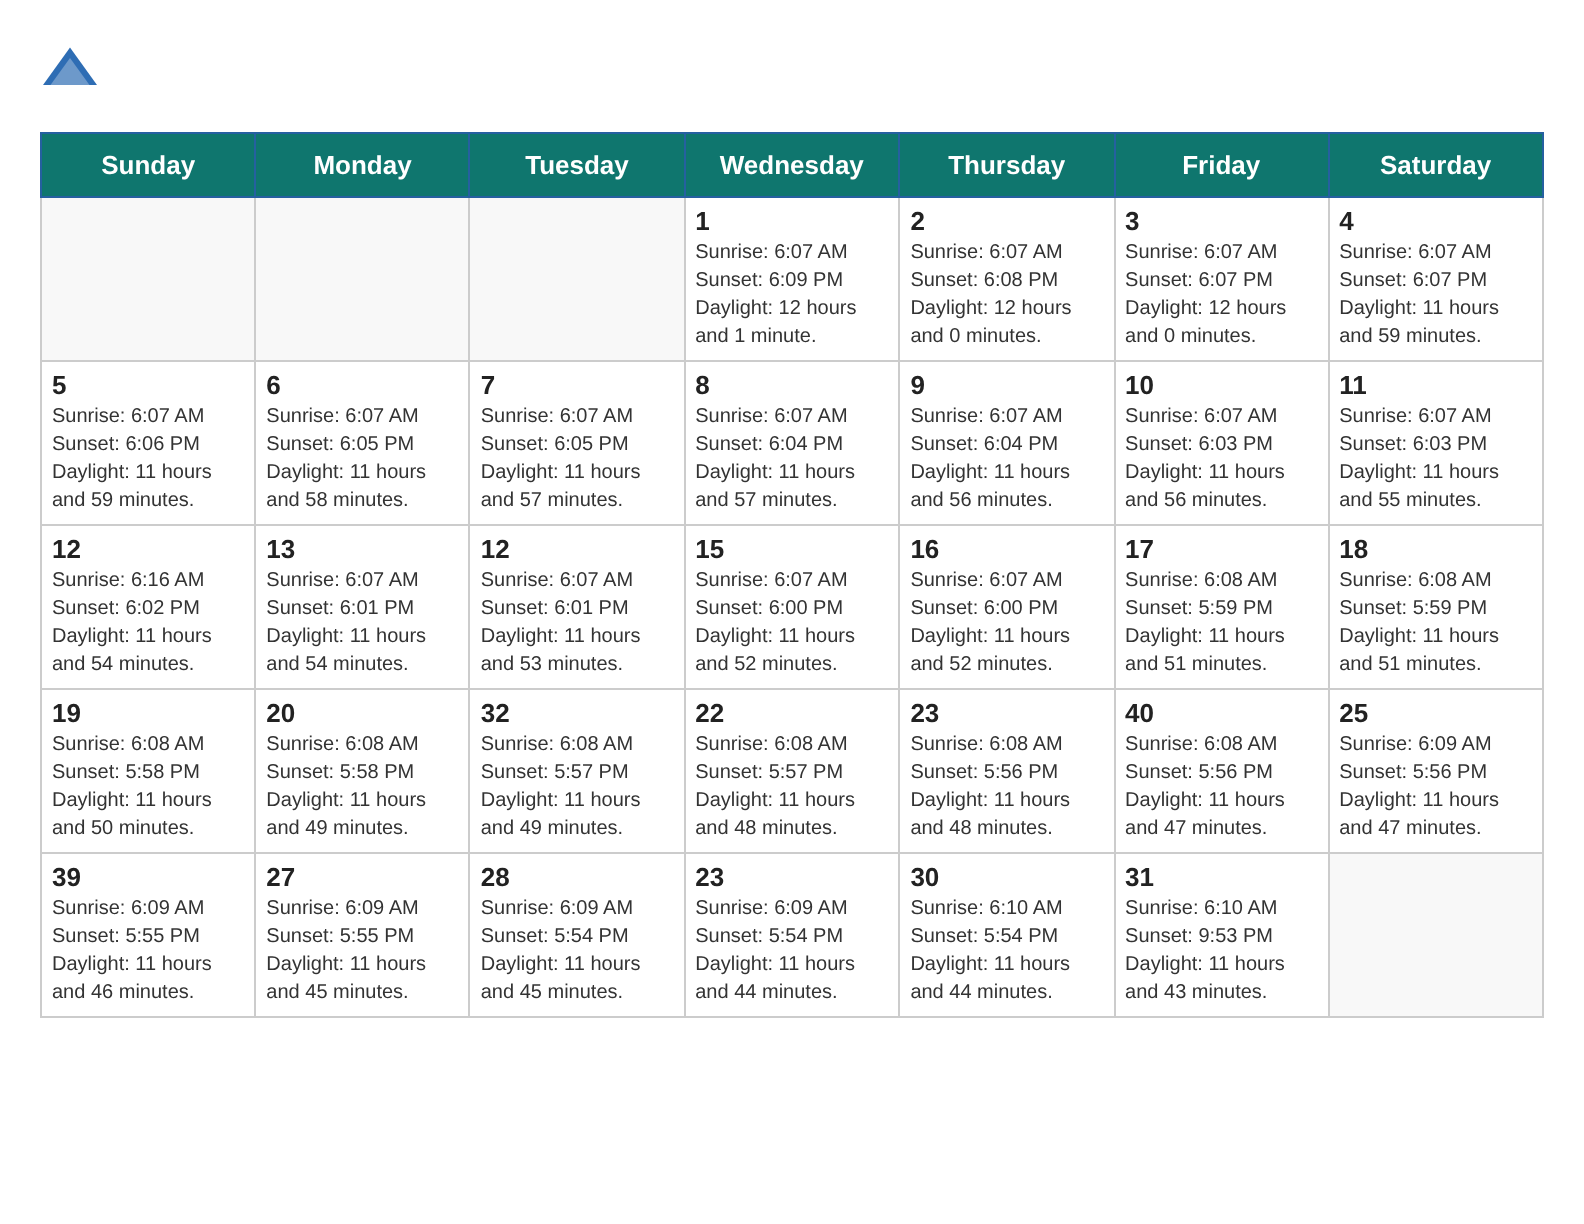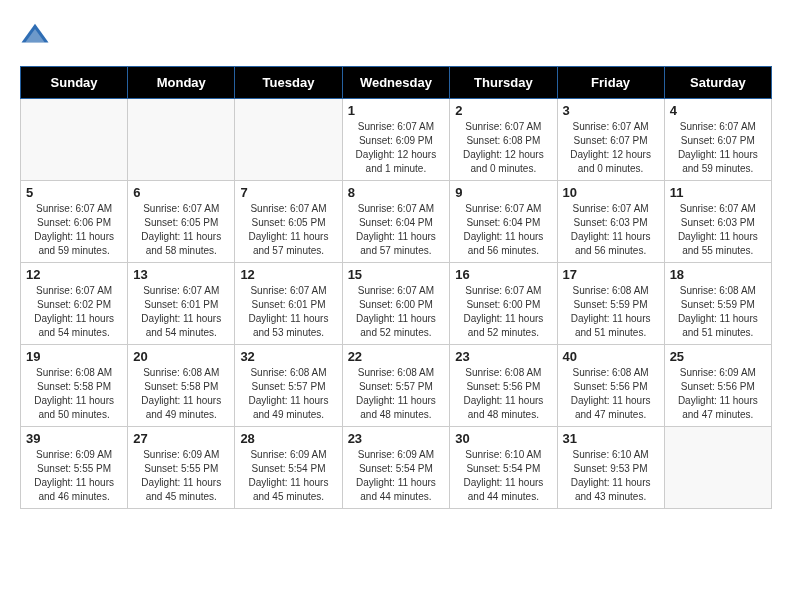--- a/index.html
+++ b/index.html
@@ -51,21 +51,21 @@
     .location {
       font-size: 16px;
       color: #444;
     }
     .calendar {
       width: 100%;
       border-collapse: collapse;
       border: 1px solid #ccc;
     }
     .calendar th {
-      background: #000000;
+      background: #0f766e;
       color: #fff;
       text-align: center;
       padding: 8px 4px;
       font-size: 13px;
       font-weight: bold;
       border: 1px solid #2560a0;
     }
     .calendar td {
       vertical-align: top;
       width: 108px;
@@ -82,21 +82,20 @@
     .day-num {
       font-size: 13px;
       font-weight: bold;
       margin-bottom: 2px;
       display: block;
     }
     .day-info {
       font-size: 10px;
       color: #333;
       line-height: 1.4;
-      text-align: center;
     }
   </style>
 </head>
 <body>
 
 <div class="header">
   <div class="logo">
     <svg class="logo-icon" viewBox="0 0 40 40" xmlns="http://www.w3.org/2000/svg">
       <polygon points="20,5 38,30 2,30" fill="#2e6db4"></polygon>
       <polygon points="20,12 33,30 7,30" fill="#fff" opacity="0.3"></polygon>
@@ -205,21 +204,21 @@
           <span class="day-num">11</span>
           <div class="day-info">Sunrise: 6:07 AM
 Sunset: 6:03 PM
 Daylight: 11 hours
 and 55 minutes.</div>
         </td>
       </tr>
       <tr>
         <td>
           <span class="day-num">12</span>
-          <div class="day-info">Sunrise: 6:07 AM
+          <div class="day-info">Sunrise: 6:16 AM
 Sunset: 6:02 PM
 Daylight: 11 hours
 and 54 minutes.</div>
         </td>
         <td>
           <span class="day-num">13</span>
           <div class="day-info">Sunrise: 6:07 AM
 Sunset: 6:01 PM
 Daylight: 11 hours
 and 54 minutes.</div>

